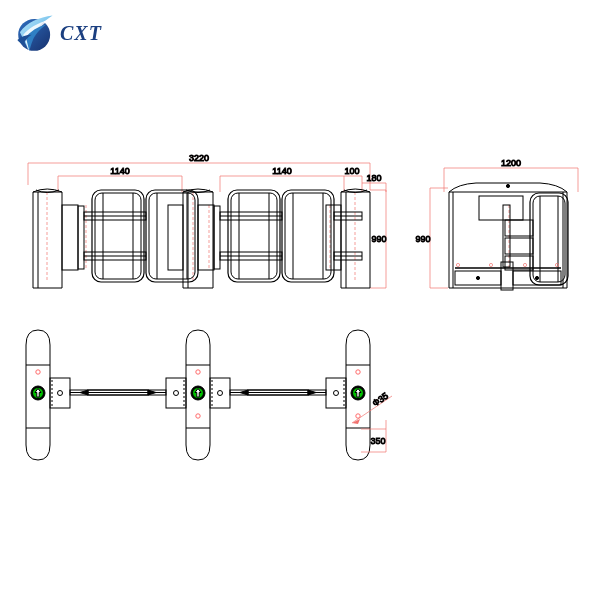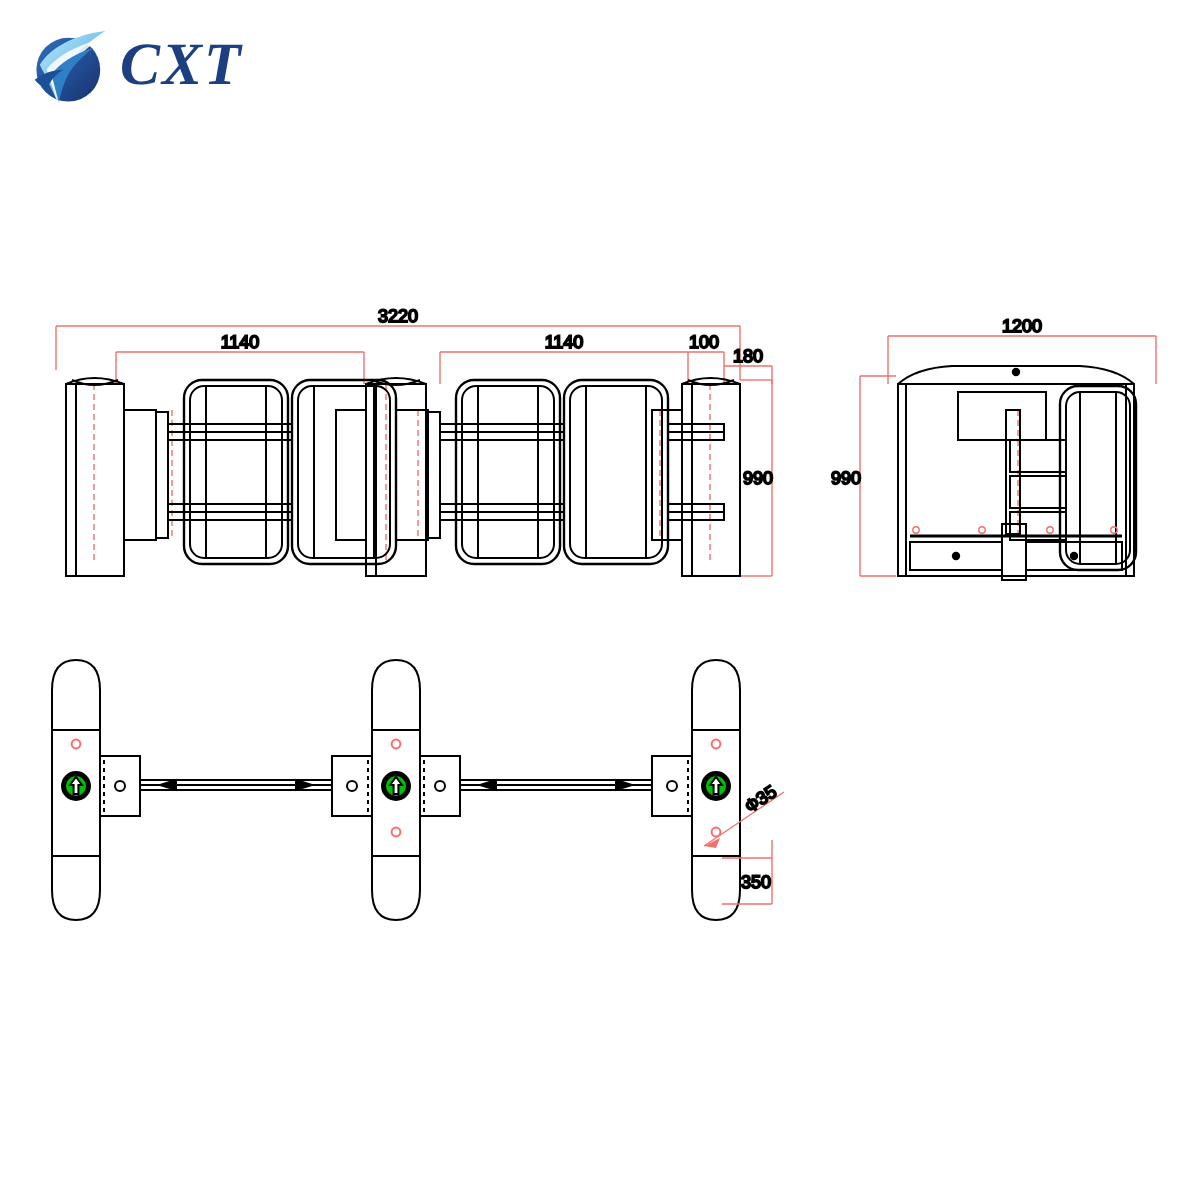--- a/index.html
+++ b/index.html
@@ -35,21 +35,21 @@
   }
   .logo-mark {
     width: 42px;
     height: 42px;
     flex: 0 0 42px;
   }
   .logo-text {
     font-family: "Liberation Serif", serif;
     font-weight: bold;
     font-style: italic;
-    font-size: 30px;
+    font-size: 20px;
     letter-spacing: 1px;
     color: #1b3f80;
     line-height: 1;
     padding-bottom: 3px;
   }
   svg.drawing {
     position: absolute;
     left: 0;
     top: 0;
   }

